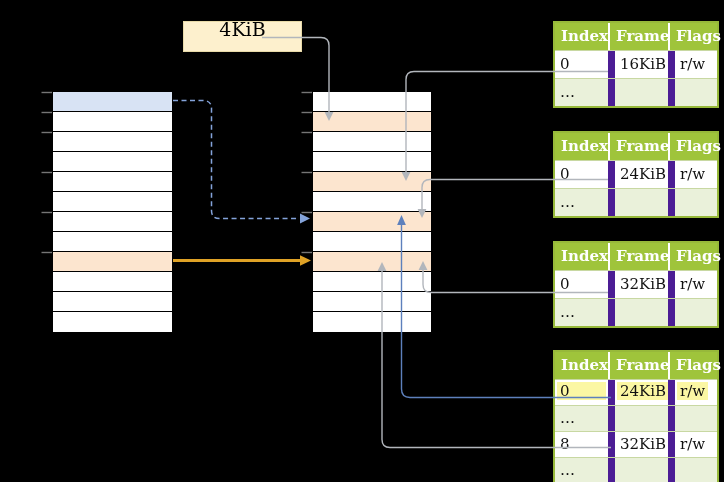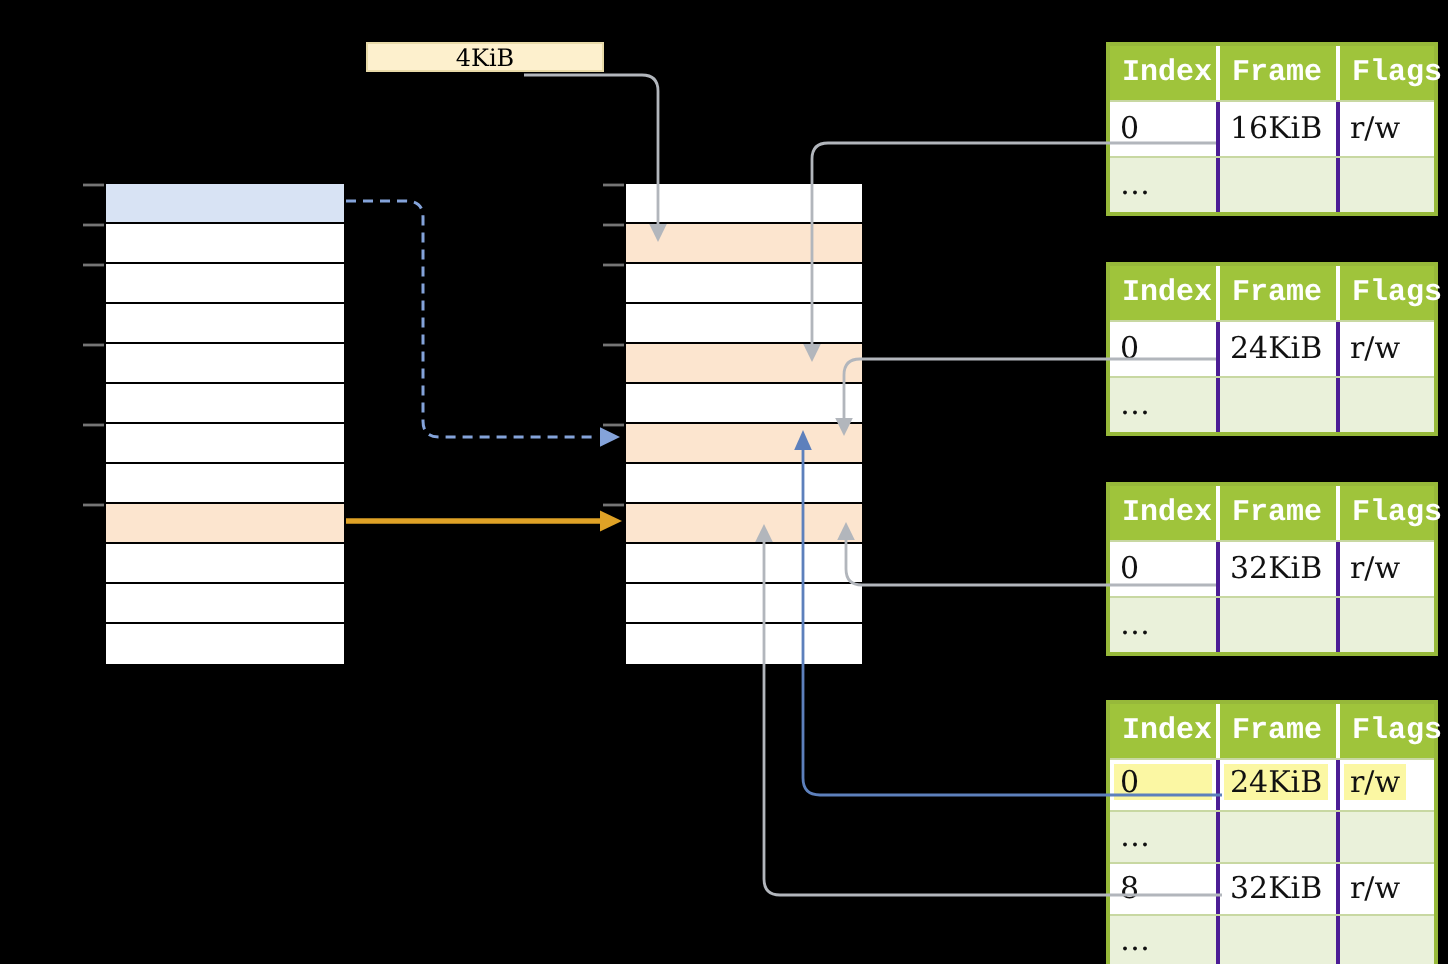--- a/index.html
+++ b/index.html
@@ -10,44 +10,44 @@
   
   .memcol{position:absolute;top:91px;height:242px;border:1px solid #000;background:#fff;box-sizing:border-box;}
   #left-column{left:52px;width:121px;}
   #middle-column{left:312px;width:120px;}
   .memrow{height:20px;box-sizing:border-box;border-bottom:1px solid #000;background:#fff;}
   .memrow:last-child{border-bottom:none;}
   .memrow.blue{background:var(--c-blue-row);}
   .memrow.orange{background:var(--c-orange-row);}
   
   .sizebox{
-    position:absolute;left:183px;top:21px;width:119px;height:15px;box-sizing:border-box;
+    position:absolute;left:183px;top:21px;width:119px;height:31px;box-sizing:border-box;
     background:var(--c-cream);border:1px solid var(--c-cream-border);
-    text-align:center;font-size:12px;line-height:15px;color:#000;
+    text-align:center;font-size:19px;line-height:15px;color:#000;
   }
   
   .ptable{
     position:absolute;left:553px;width:166px;box-sizing:border-box;
     border:2px solid var(--c-green-border);background:#fff;
   }
   #table-0{top:21px;} #table-1{top:131px;} #table-2{top:241px;} #table-3{top:350px;}
-  .pt-header{display:grid;grid-template-columns:53px 60px 49px;background:var(--c-green-header);font-family:Liberation Mono, monospace;}
+  .pt-header{display:grid;grid-template-columns:53px 60px 49px;background:var(--c-green-header);}
   .pt-hcell{
     box-sizing:border-box;height:27px;line-height:27px;padding-left:6px;
     color:#fff;font-weight:bold;font-size:15px;
   }
   .pt-hcell + .pt-hcell{border-left:2px solid #ffffff;}
   .pt-row{display:grid;grid-template-columns:53px 60px 49px;border-top:1px solid var(--c-green-sep);background:#fff;}
   .pt-row.shaded{background:var(--c-green-light);}
   .pt-cell{
     box-sizing:border-box;height:26px;line-height:25px;padding-left:5px;
     color:#111;font-size:15px;white-space:nowrap;overflow:hidden;
   }
   .ptable:not(.compact) .pt-cell{height:27px;line-height:26px;}
-  .pt-cell + .pt-cell{border-left:2px solid #4c1d95;}
+  .pt-cell + .pt-cell{border-left:7px solid #4c1d95;}
   .compact .pt-cell{height:25px;line-height:24px;}
   .hl{background:var(--c-yellow-hl);display:inline-block;box-sizing:border-box;padding:0 3px;margin-left:-3px;height:18px;line-height:18px;vertical-align:1px;}
   .pt-cell:nth-child(1) .hl{min-width:49px;}
   .pt-cell:nth-child(2) .hl{min-width:52px;}
   .pt-cell:nth-child(3) .hl{min-width:29px;}
   
   .overlay{position:absolute;left:0;top:0;pointer-events:none;}
   .ln{fill:none;stroke:var(--c-gray-line);stroke-width:1.4;}
   .ah{fill:var(--c-gray-line);stroke:none;}
   .ln-blue{fill:none;stroke:var(--c-blue-line);stroke-width:1.4;}

